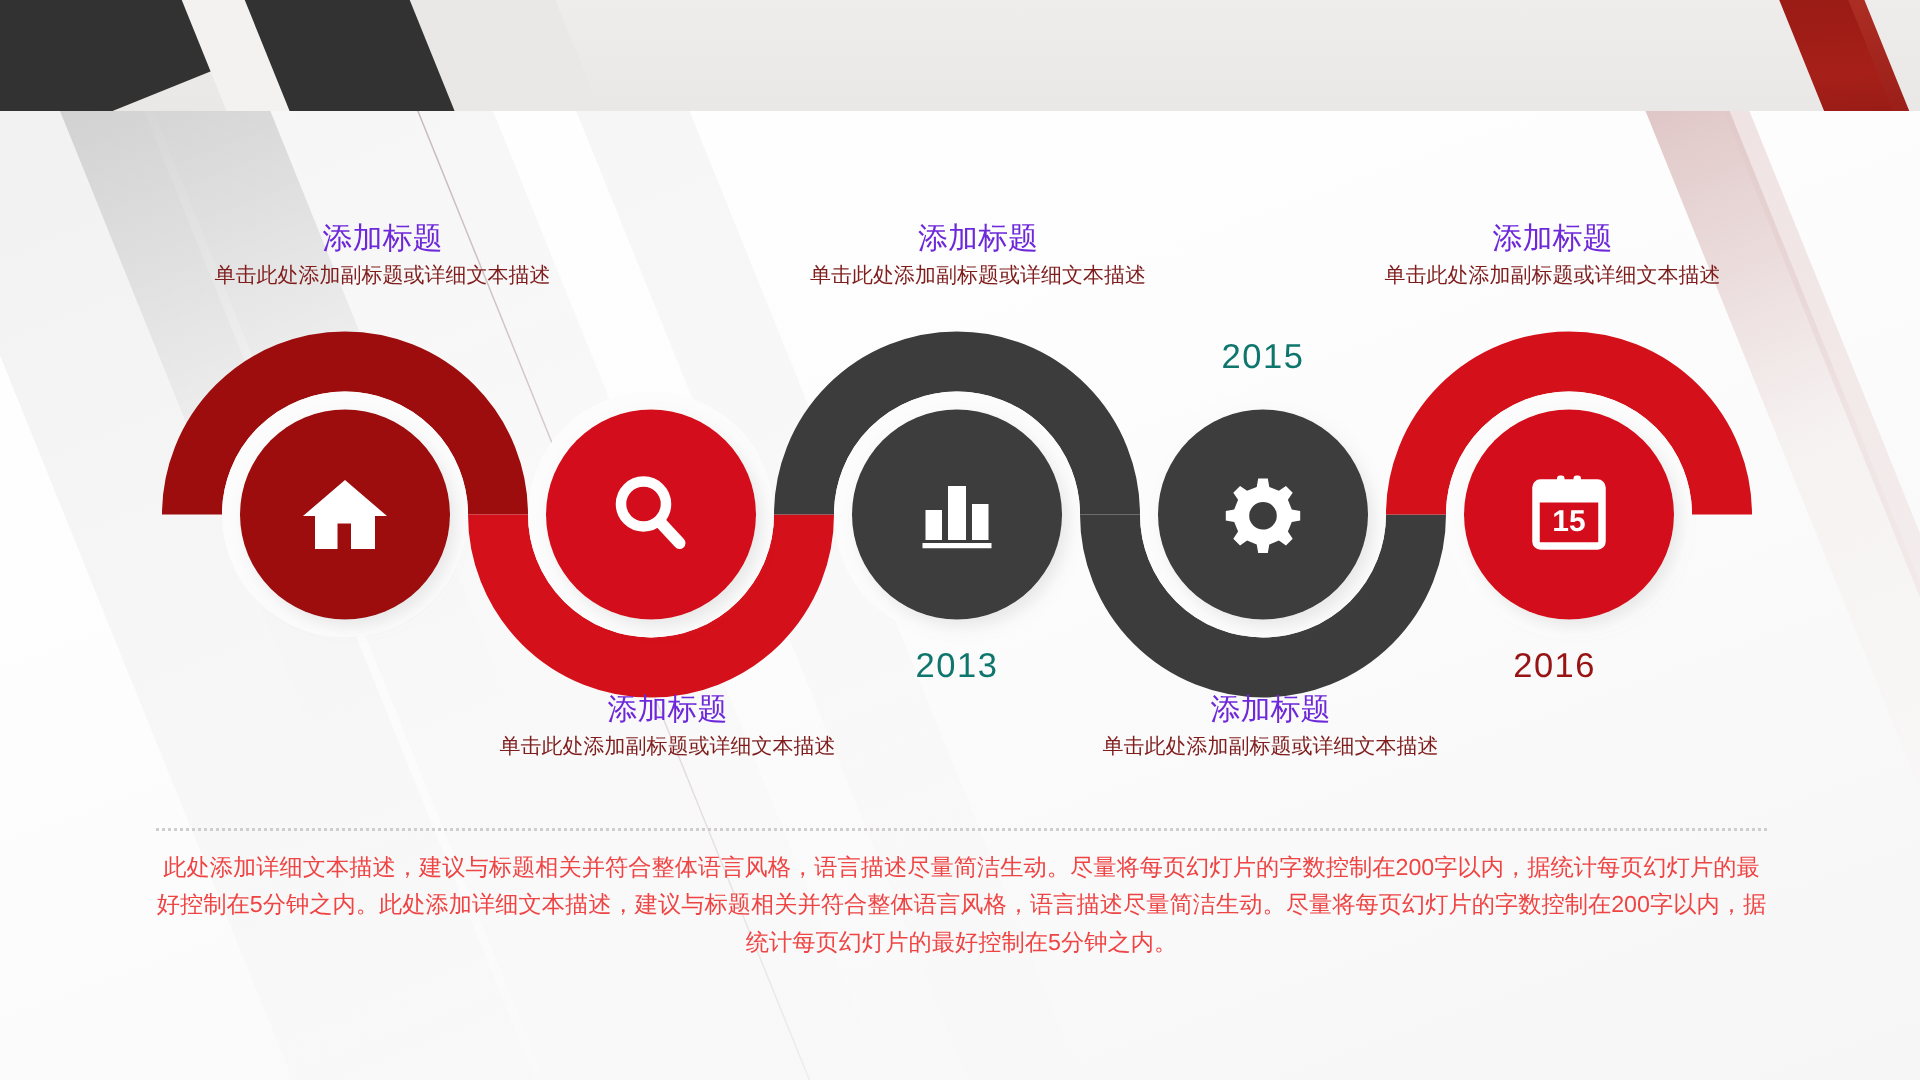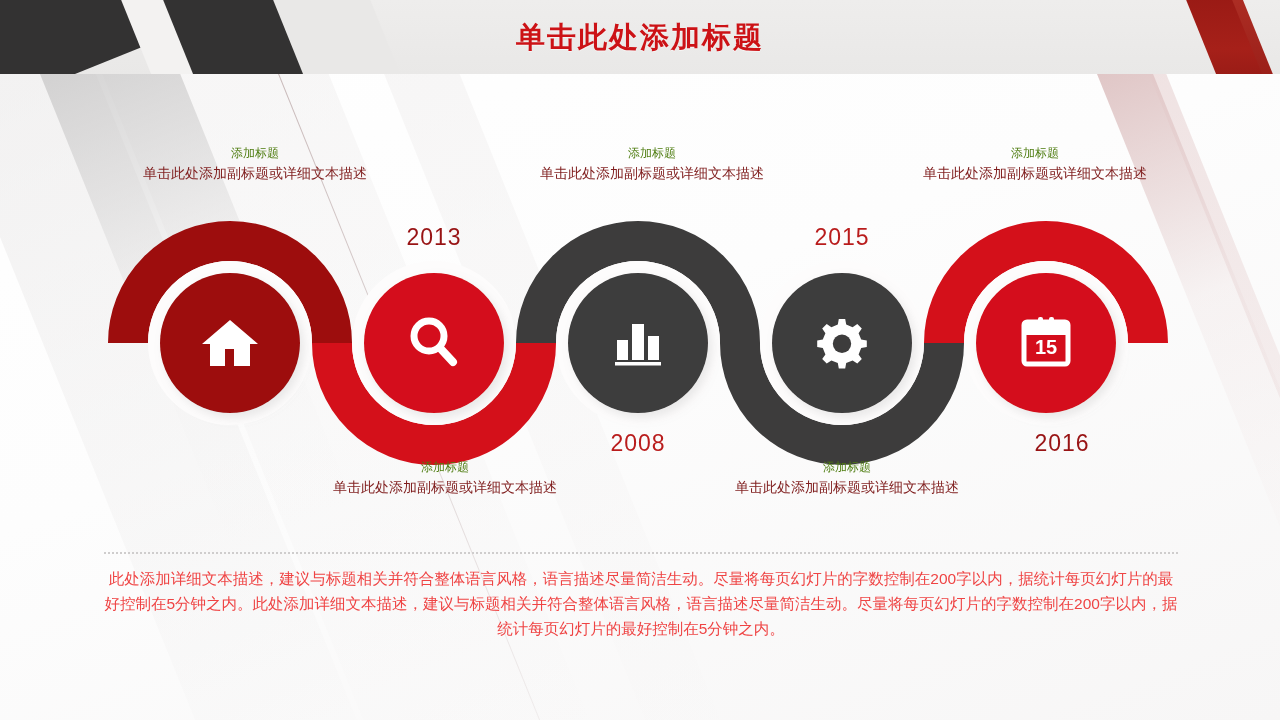--- a/index.html
+++ b/index.html
@@ -129,38 +129,38 @@
 
   
   .caption {
     position: absolute;
     width: 260px;
     text-align: center;
     line-height: 1.32;
     color: #6e6e6e;
   }
   .caption .cap-title {
-    font-size: 12px;
-    color: #4d7c0f;
+    font-size: 20px;
+    color: #6d28d9;
     margin-bottom: 2px;
   }
   .caption .cap-sub {
     font-size: 14px;
     color: #7f1d1d;
   }
 
   .year {
     position: absolute;
     width: 140px;
     text-align: center;
     font-size: 23px;
     letter-spacing: 1px;
   }
   .year-red { color: #981314; }
-  .year-dark { color: #b91c1c; }
+  .year-dark { color: #0f766e; }
 
   
   .divider {
     position: absolute;
     left: 104px; top: 552px;
     width: 1074px; height: 0;
     border-top: 2px dotted #cfcdcd;
   }
   .footer-text {
     position: absolute;
@@ -188,21 +188,20 @@
 
   <div class="header-band">
     <div class="hdr-stripe hdr-dark-1"></div>
     <div class="hdr-stripe hdr-light-1"></div>
     <div class="hdr-stripe hdr-dark-2"></div>
     <div class="hdr-stripe hdr-light-2"></div>
     <div class="hdr-stripe hdr-red"></div>
     <div class="hdr-stripe hdr-red-2"></div>
   </div>
 
-  <div class="slide-title">单击此处添加标题</div>
 
   <svg id="chain" viewBox="0 0 1280 430">
     <defs>
       <filter id="softshadow" x="-40%" y="-40%" width="180%" height="180%">
         <feDropShadow dx="4" dy="5" stdDeviation="5" flood-color="#9a9a9a" flood-opacity="0.20"></feDropShadow>
       </filter>
     </defs>
 
     <g fill="none" stroke-linecap="butt">
 
@@ -258,24 +257,23 @@
 
     <g transform="translate(1046,257)">
       <rect x="-8" y="-26" width="5" height="10" rx="2" fill="#ffffff"></rect>
       <rect x="3" y="-26" width="5" height="10" rx="2" fill="#ffffff"></rect>
       <rect x="-22" y="-21" width="44" height="42" rx="3" fill="none" stroke="#ffffff" stroke-width="5"></rect>
       <rect x="-22" y="-21" width="44" height="13" fill="#ffffff"></rect>
       <text x="0" y="11" text-anchor="middle" font-family="Liberation Sans, sans-serif" font-size="20" font-weight="bold" fill="#ffffff">15</text>
     </g>
   </svg>
 
-  <div class="year year-red" style="left:364px; top:224px;">2013</div>
-  <div class="year year-dark" style="left:568px; top:430px;">2008</div>
+  <div class="year year-dark" style="left:568px; top:430px;">2013</div>
   <div class="year year-dark" style="left:772px; top:224px;">2015</div>
-  <div class="year year-red" style="left:992px; top:430px;">2016</div>
+  <div class="year year-red" style="left:924px; top:430px;text-align:right;">2016</div>
 
   <div class="caption" style="left:125px; top:146px;">
     <div class="cap-title">添加标题</div>
     <div class="cap-sub">单击此处添加副标题或详细文本描述</div>
   </div>
 
   <div class="caption" style="left:315px; top:460px;">
     <div class="cap-title">添加标题</div>
     <div class="cap-sub">单击此处添加副标题或详细文本描述</div>
   </div>

